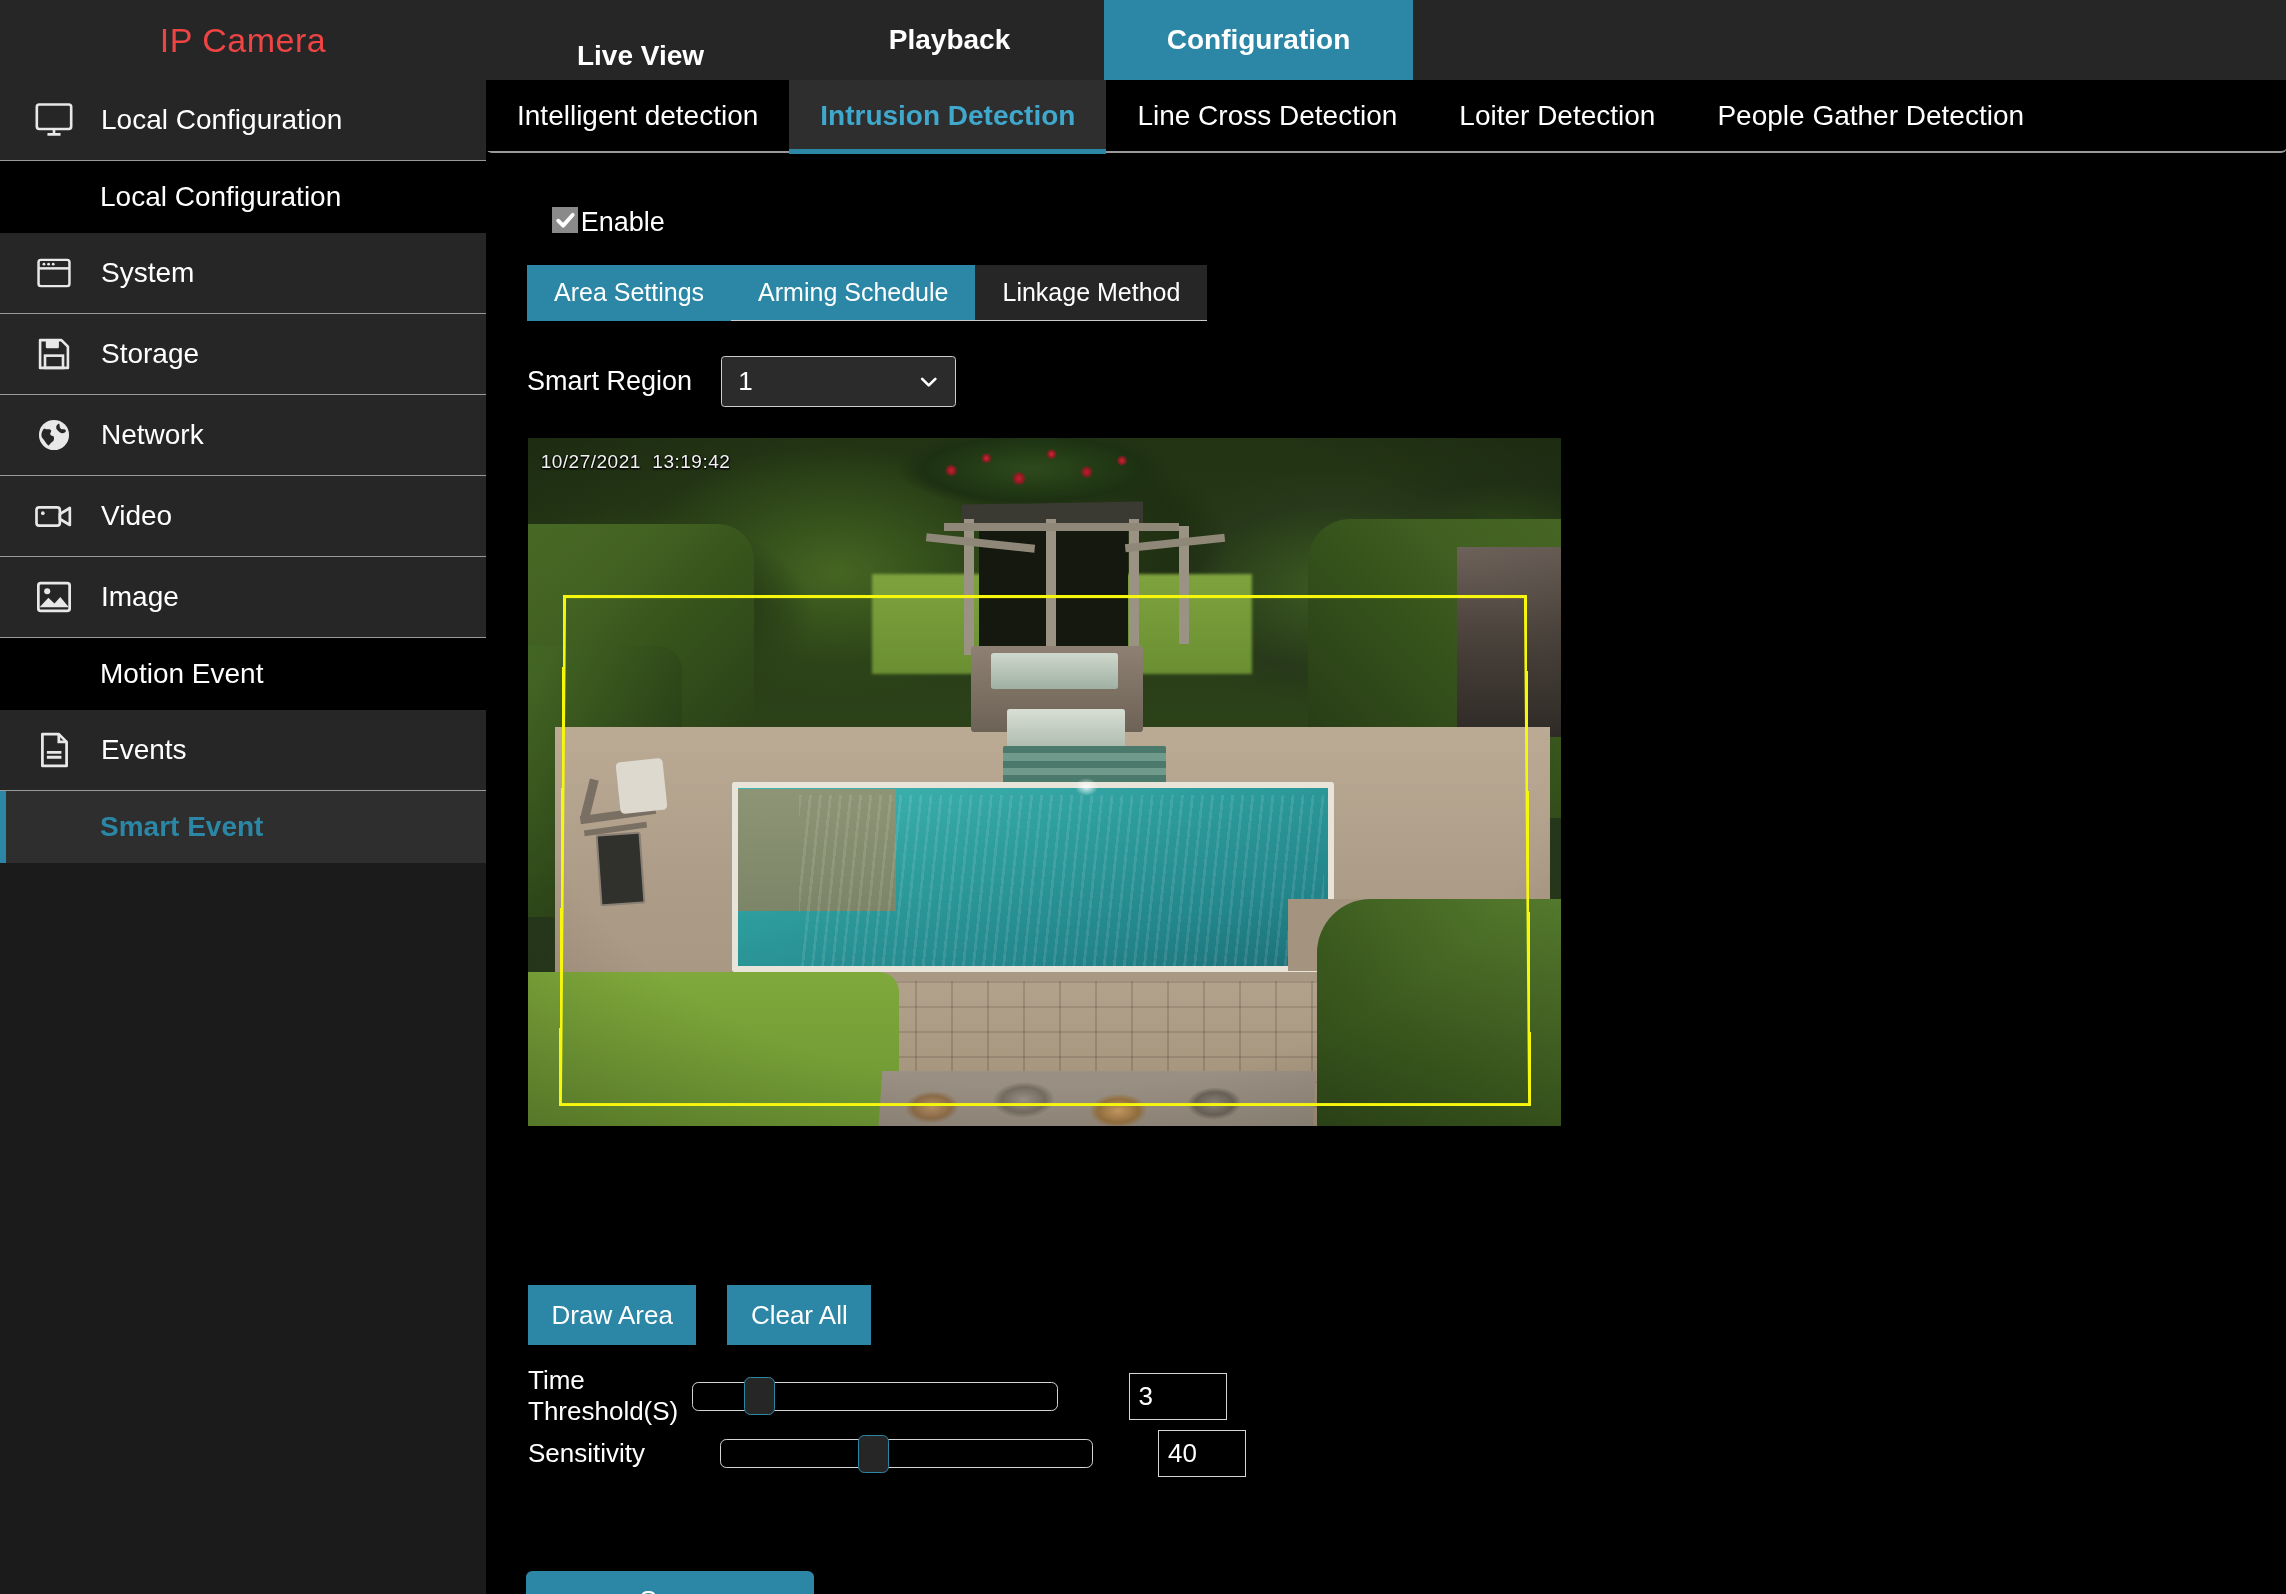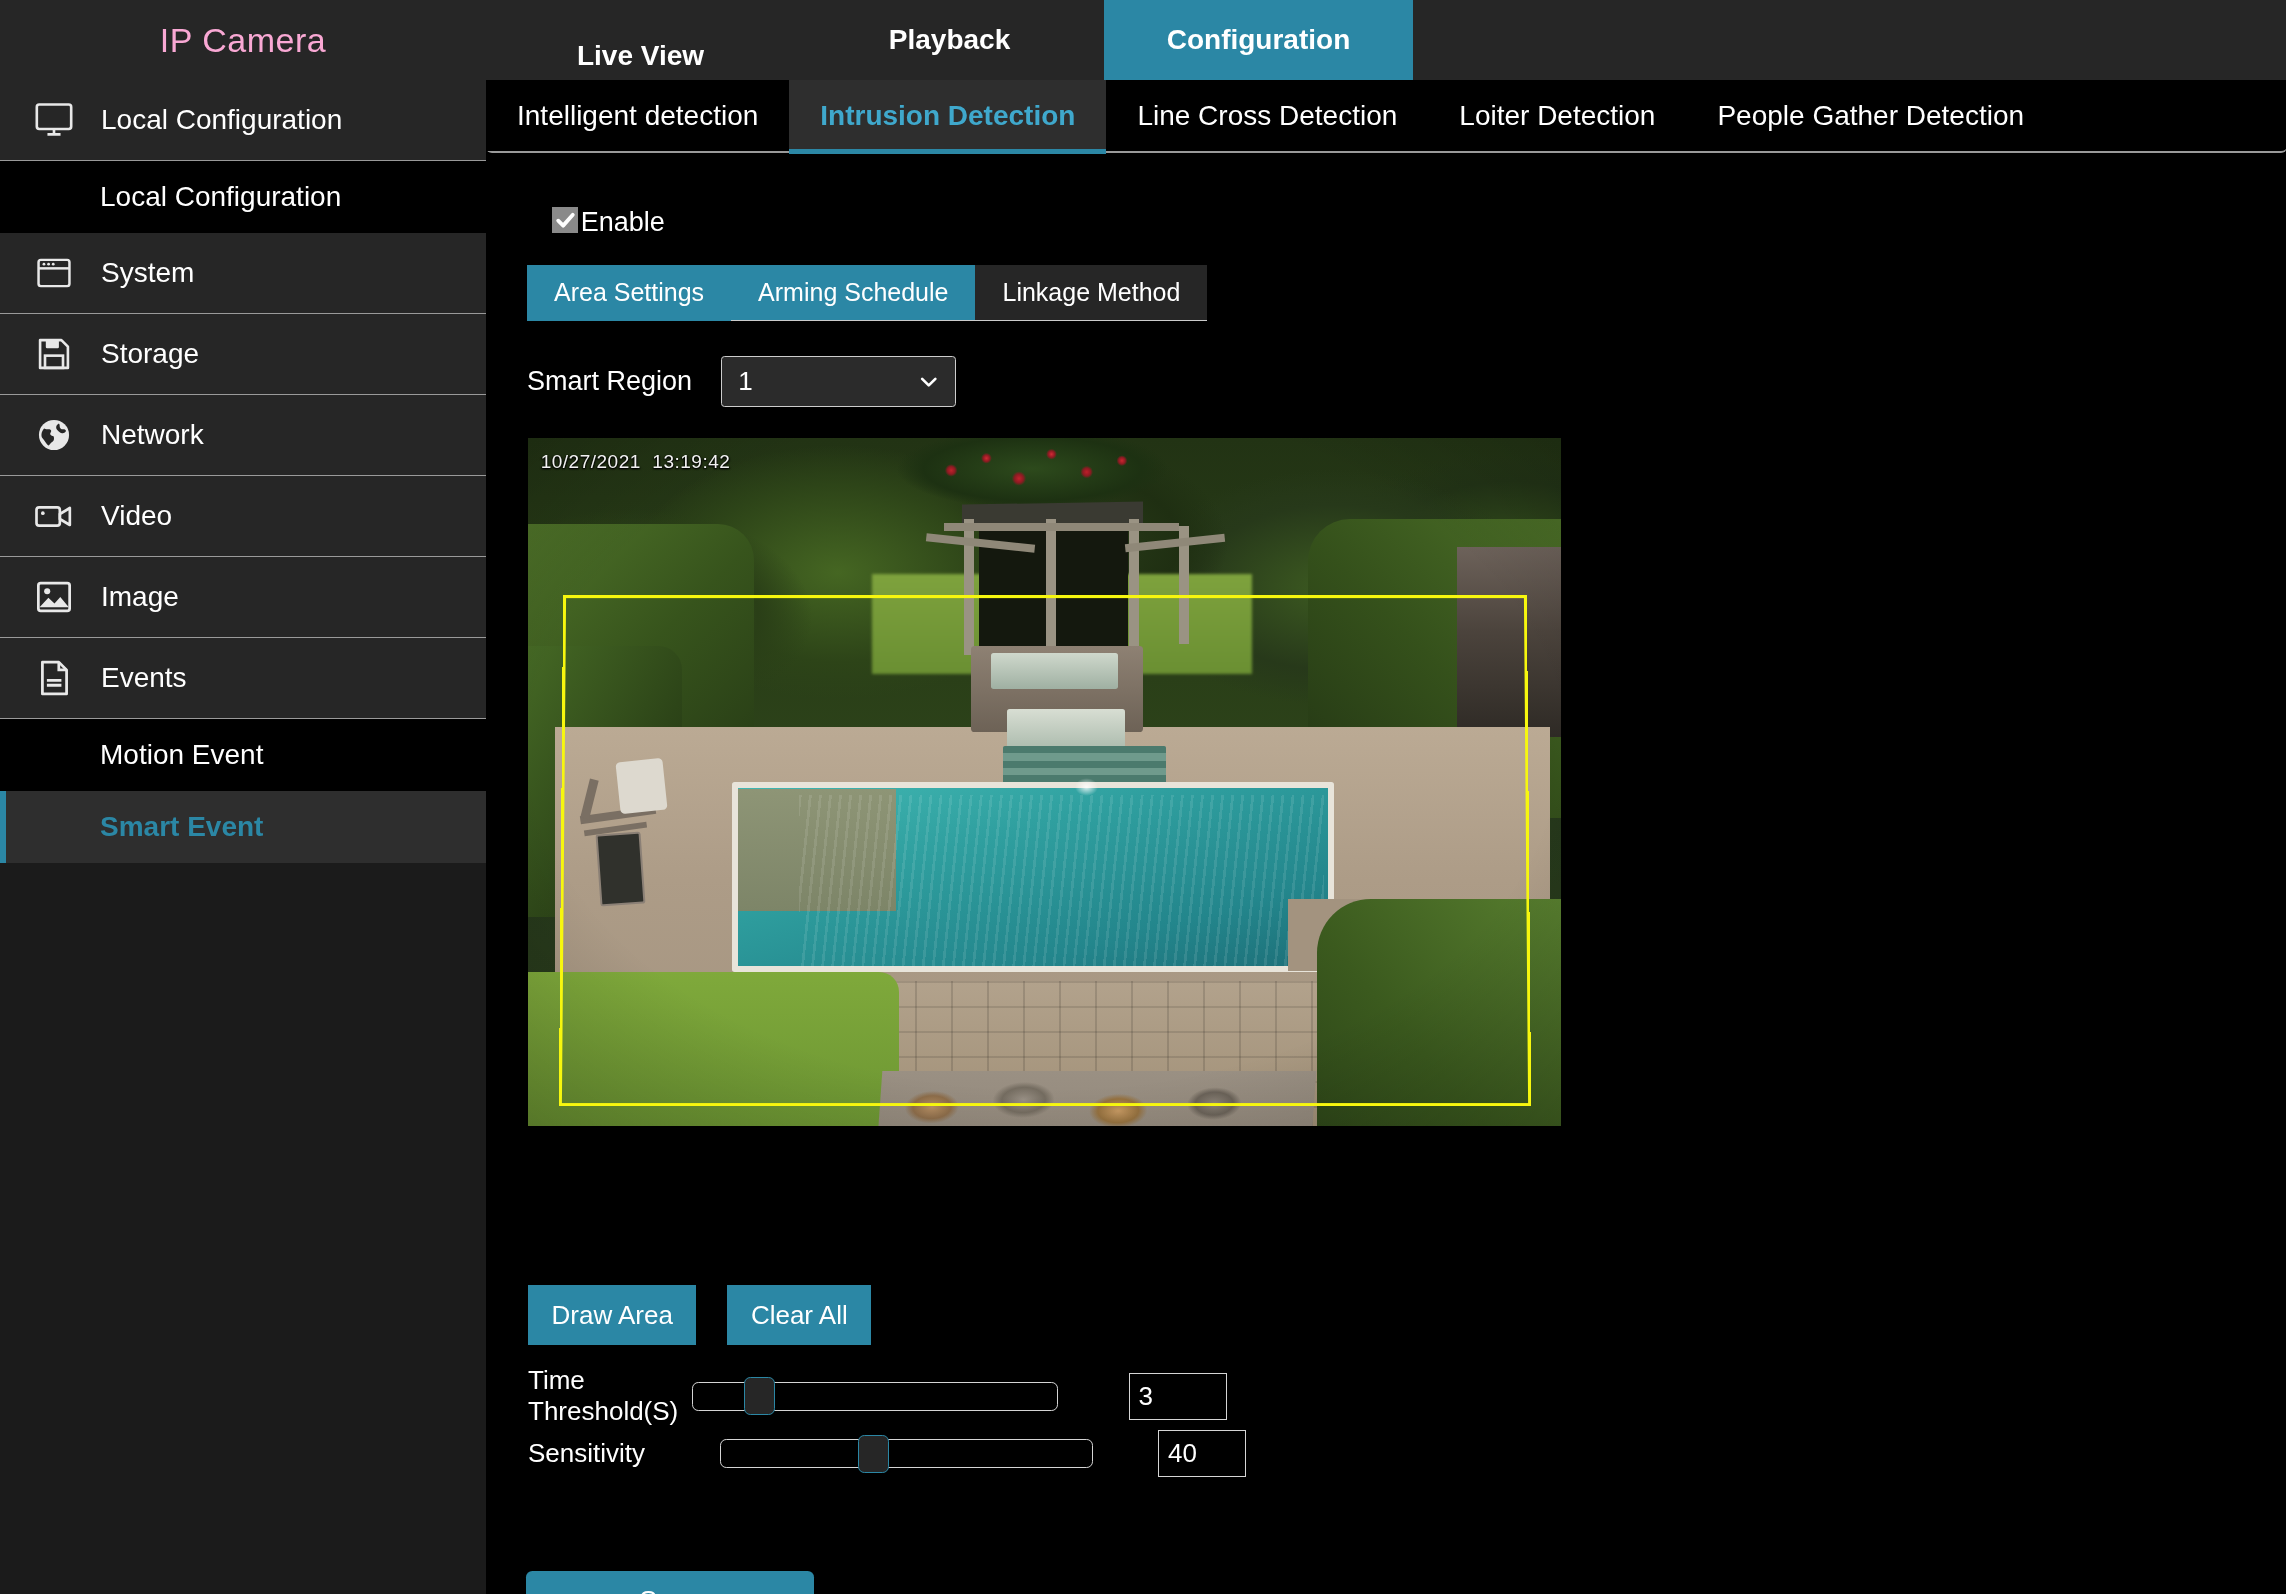--- a/index.html
+++ b/index.html
@@ -12,21 +12,21 @@
   }
   .app { position: relative; width: 2287px; height: 1595px; background: #000; }
 
   
   .topbar {
     position: absolute; left: 0; top: 0; width: 2287px; height: 80px;
     background: #262626; display: flex; align-items: stretch;
   }
   .brand {
     width: 486px; height: 80px; display: flex; align-items: center;
-    justify-content: center; color: #f9a8d4; font-size: 34px;
+    justify-content: center; color: #ef4444; font-size: 34px;
     letter-spacing: 0.5px; background: #262626;
   }
   .topnav { flex: 1; display: flex; align-items: stretch; }
   .topnav-item {
     display: flex; align-items: center; justify-content: center;
     color: #ffffff; font-size: 28px; font-weight: bold;
     padding: 0 9px; background: #262626;
   }
   .topnav-item.w1 { width: 309px; margin-top: 32px; }
   .topnav-item.w2 { width: 309px; }
@@ -432,33 +432,33 @@
       <span class="ico">
         <svg width="38" height="34" viewBox="0 0 22 20" fill="none" stroke="#e8e8e8" stroke-width="1.6">
           <rect x="1.8" y="1.8" width="18.4" height="16.4" rx="1.4"></rect>
           <circle cx="7" cy="6.6" r="1.8" fill="#e8e8e8" stroke="none"></circle>
           <path d="M2.5 16l5.2-5.6 3.6 3.4 3.4-3.8 5 6z" fill="#e8e8e8" stroke="none"></path>
         </svg>
       </span>
       <span class="lbl">Image</span>
     </div>
 
+    <div class="side-item side-sub">
+      <span class="lbl">Motion Event</span>
+    </div>
+
     <div class="side-item">
       <span class="ico">
         <svg width="33" height="38" viewBox="0 0 18 22" fill="none" stroke="#e8e8e8" stroke-width="1.6">
           <path d="M2 1.8h9.5L16 6.3V20.2H2z" stroke-linejoin="round"></path>
           <path d="M11.5 1.8V6.3H16"></path>
           <path d="M4.6 12.4h8.4M4.6 15.2h8.4"></path>
         </svg>
       </span>
       <span class="lbl">Events</span>
-    </div>
-
-    <div class="side-item side-sub">
-      <span class="lbl">Motion Event</span>
     </div>
 
     <div class="side-item side-sub active">
       <span class="lbl">Smart Event</span>
     </div>
 
   </div>
 
   <div class="main">
 

